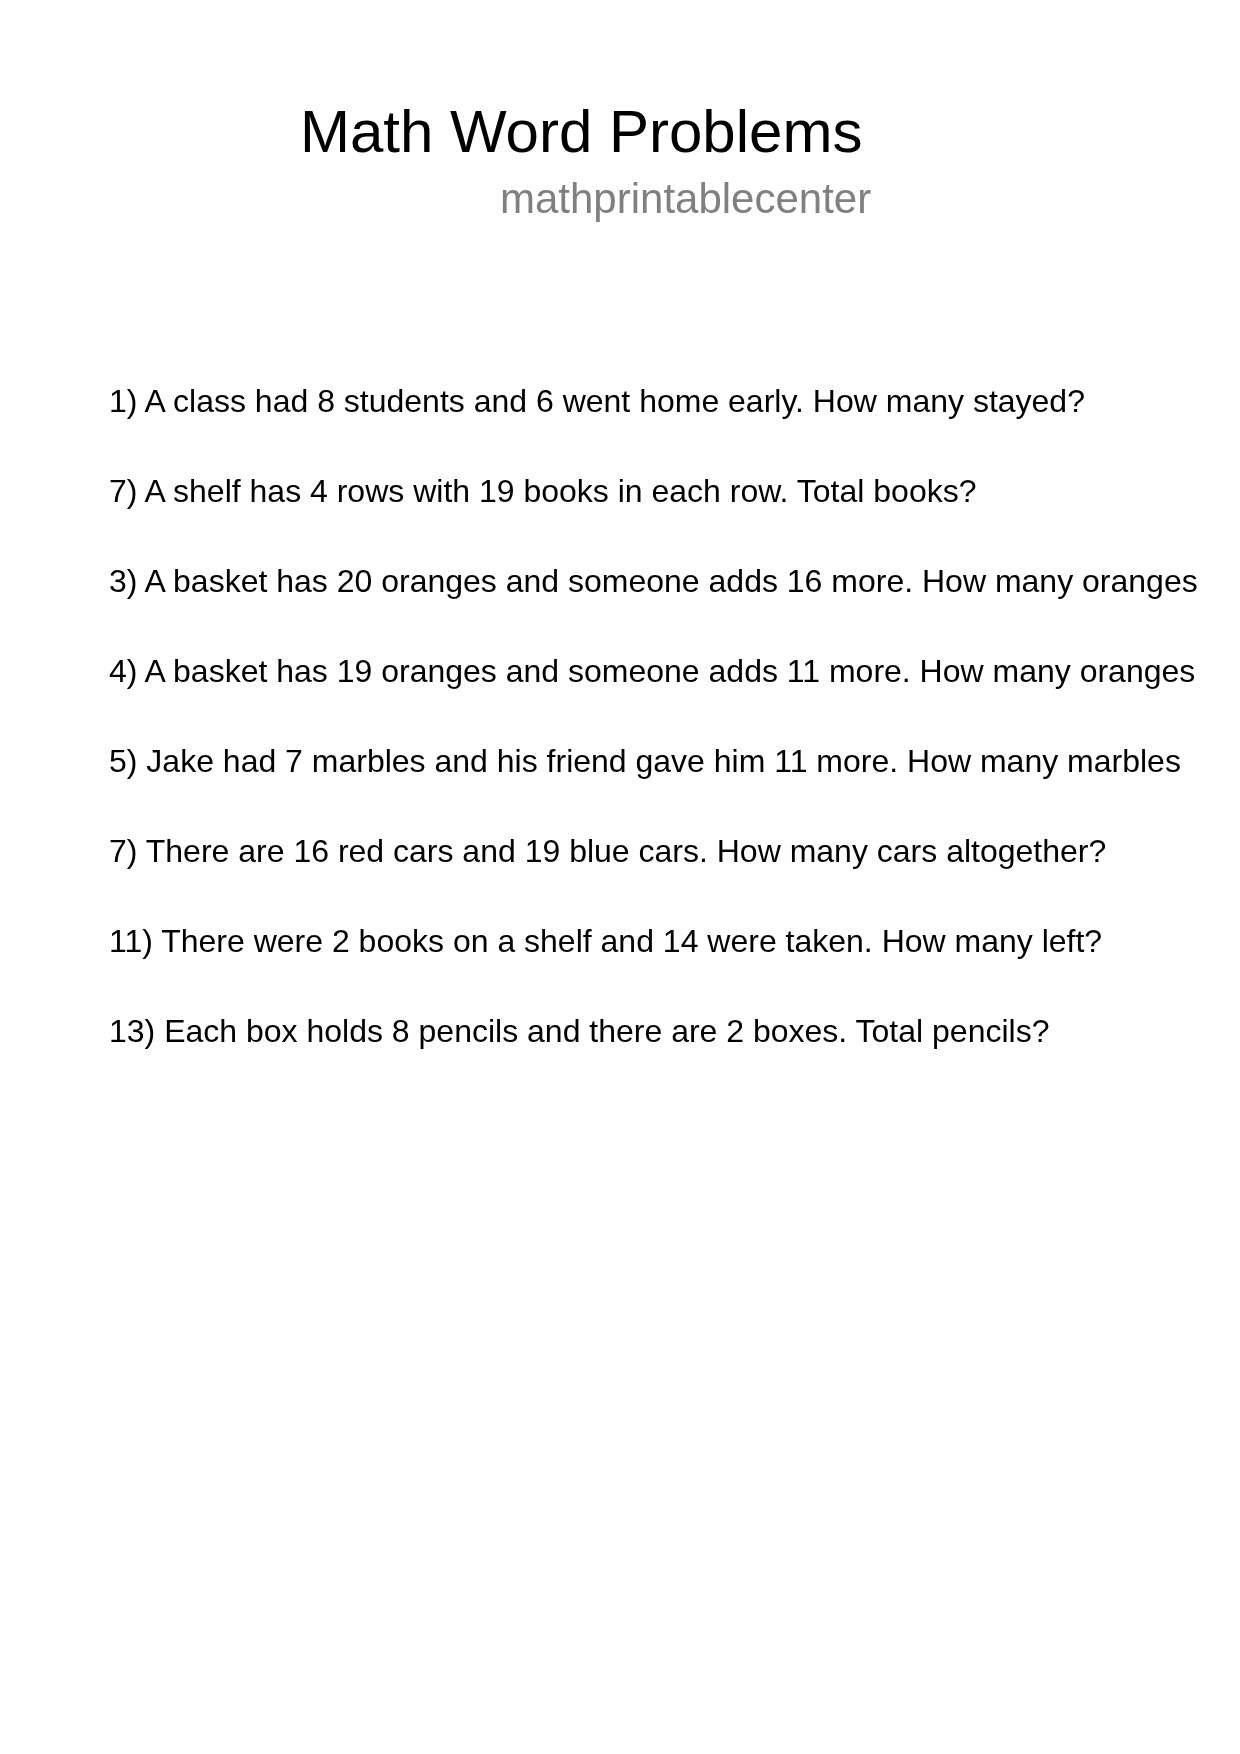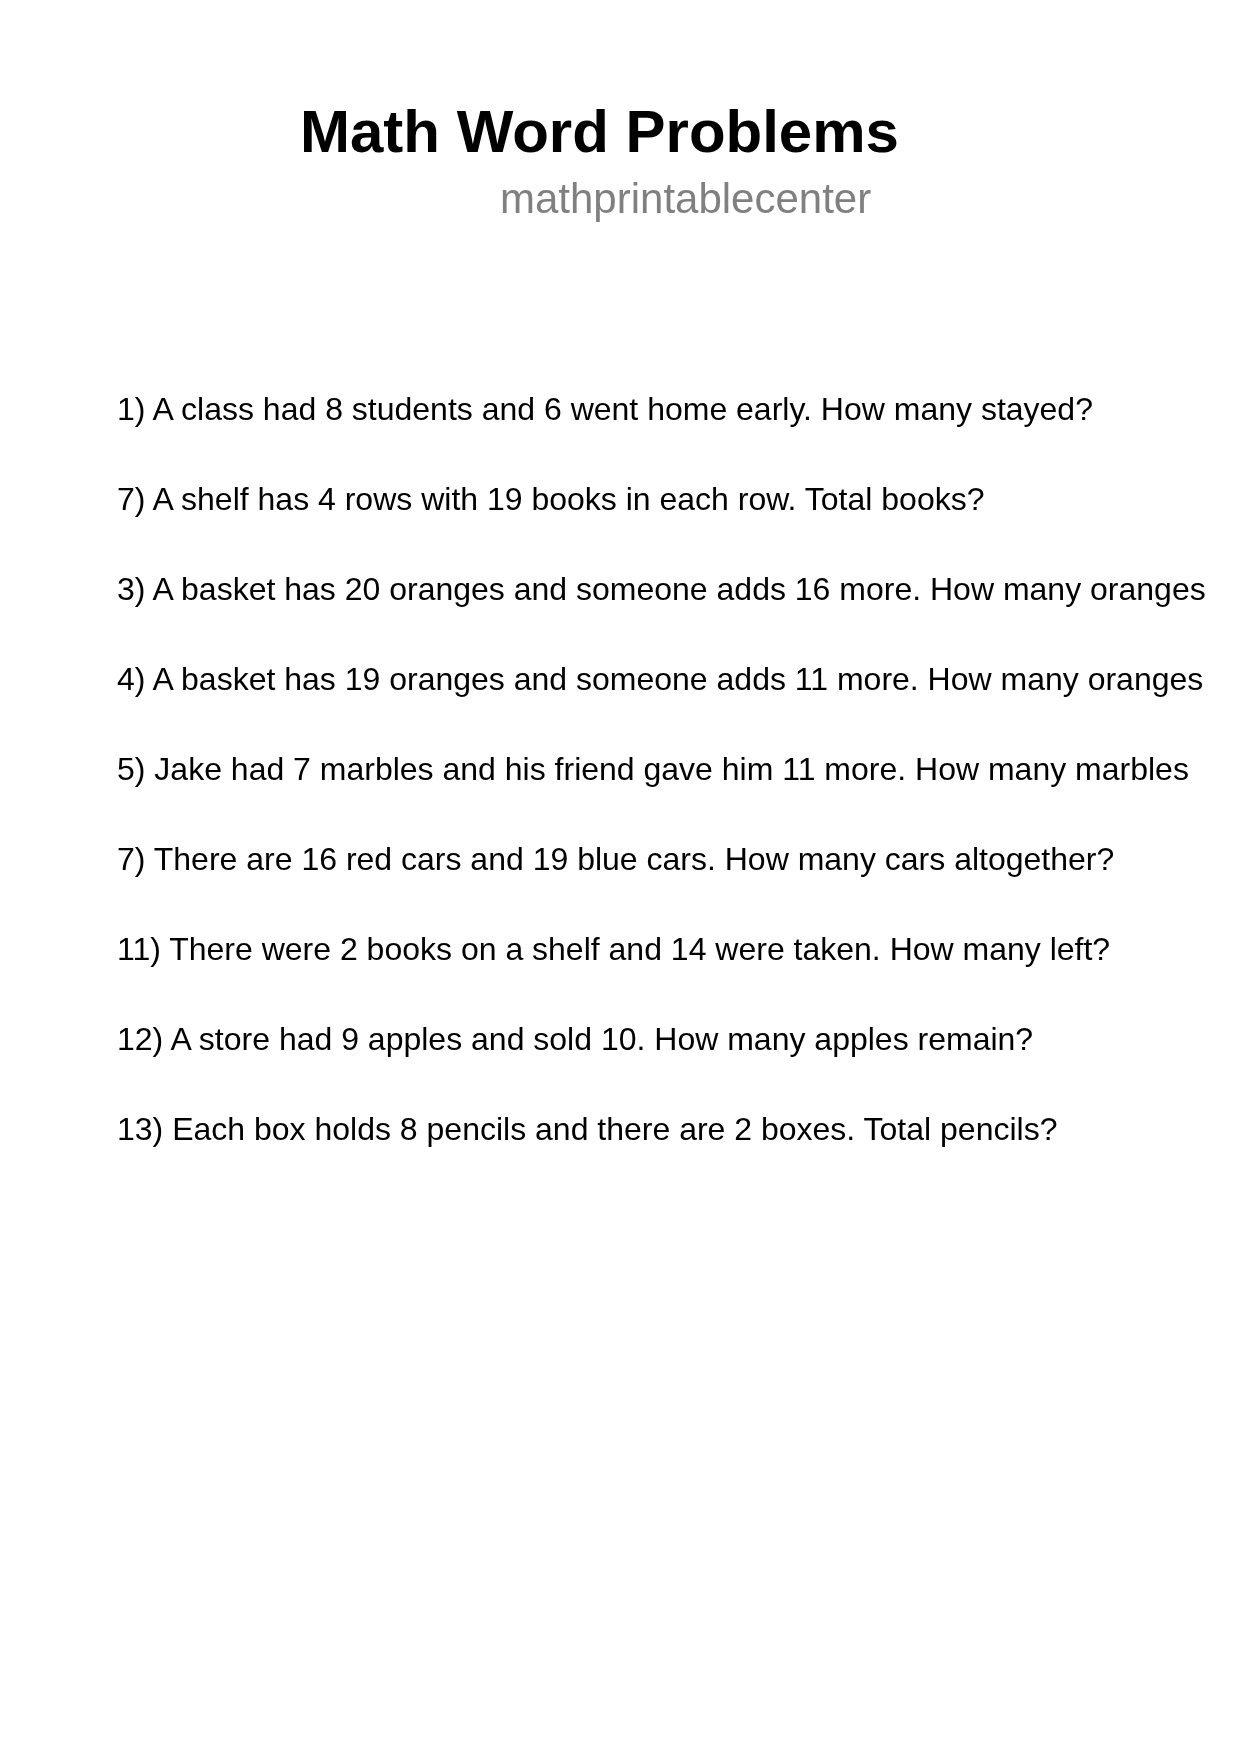--- a/index.html
+++ b/index.html
@@ -1,33 +1,32 @@
 <!DOCTYPE html>
 <html><head>
 <meta charset="utf-8">
 <style>
   html, body { margin: 0; padding: 0; background: #ffffff; }
   body { width: 1240px; height: 1754px; position: relative; overflow: hidden;
          font-family: "Liberation Sans", sans-serif; color: #000; }
   .title { position: absolute; left: 300px; top: 96px; font-size: 60px; line-height: 72px;
-           white-space: nowrap; margin: 0; font-weight: bold; }
+           white-space: nowrap; margin: 0; font-weight: normal; }
   .subtitle { position: absolute; left: 500px; top: 180px; font-size: 42px; line-height: 38px;
               color: #808080; white-space: nowrap; }
-  .problems { position: absolute; left: 101px; top: 348px; margin: 16px; padding: 0; list-style: none; }
+  .problems { position: absolute; left: 101px; top: 348px; margin: 8px; padding: 0; list-style: none; }
   .problem { font-size: 32px; line-height: 90px; height: 90px; white-space: nowrap; }
 </style>
 </head>
 <body>
 
 <h1 class="title">Math Word Problems</h1>
 <div class="subtitle">mathprintablecenter</div>
 
 <ul class="problems">
   <li class="problem">1) A class had 8 students and 6 went home early. How many stayed?</li>
   <li class="problem">7) A shelf has 4 rows with 19 books in each row. Total books?</li>
   <li class="problem">3) A basket has 20 oranges and someone adds 16 more. How many oranges</li>
   <li class="problem">4) A basket has 19 oranges and someone adds 11 more. How many oranges</li>
   <li class="problem">5) Jake had 7 marbles and his friend gave him 11 more. How many marbles</li>
   <li class="problem">7) There are 16 red cars and 19 blue cars. How many cars altogether?</li>
   <li class="problem">11) There were 2 books on a shelf and 14 were taken. How many left?</li>
-  <li class="problem">12) A store had 9 apples and sold 10. How many apples remain?</li>
   <li class="problem">13) Each box holds 8 pencils and there are 2 boxes. Total pencils?</li>
 </ul>
 
 </body></html>

